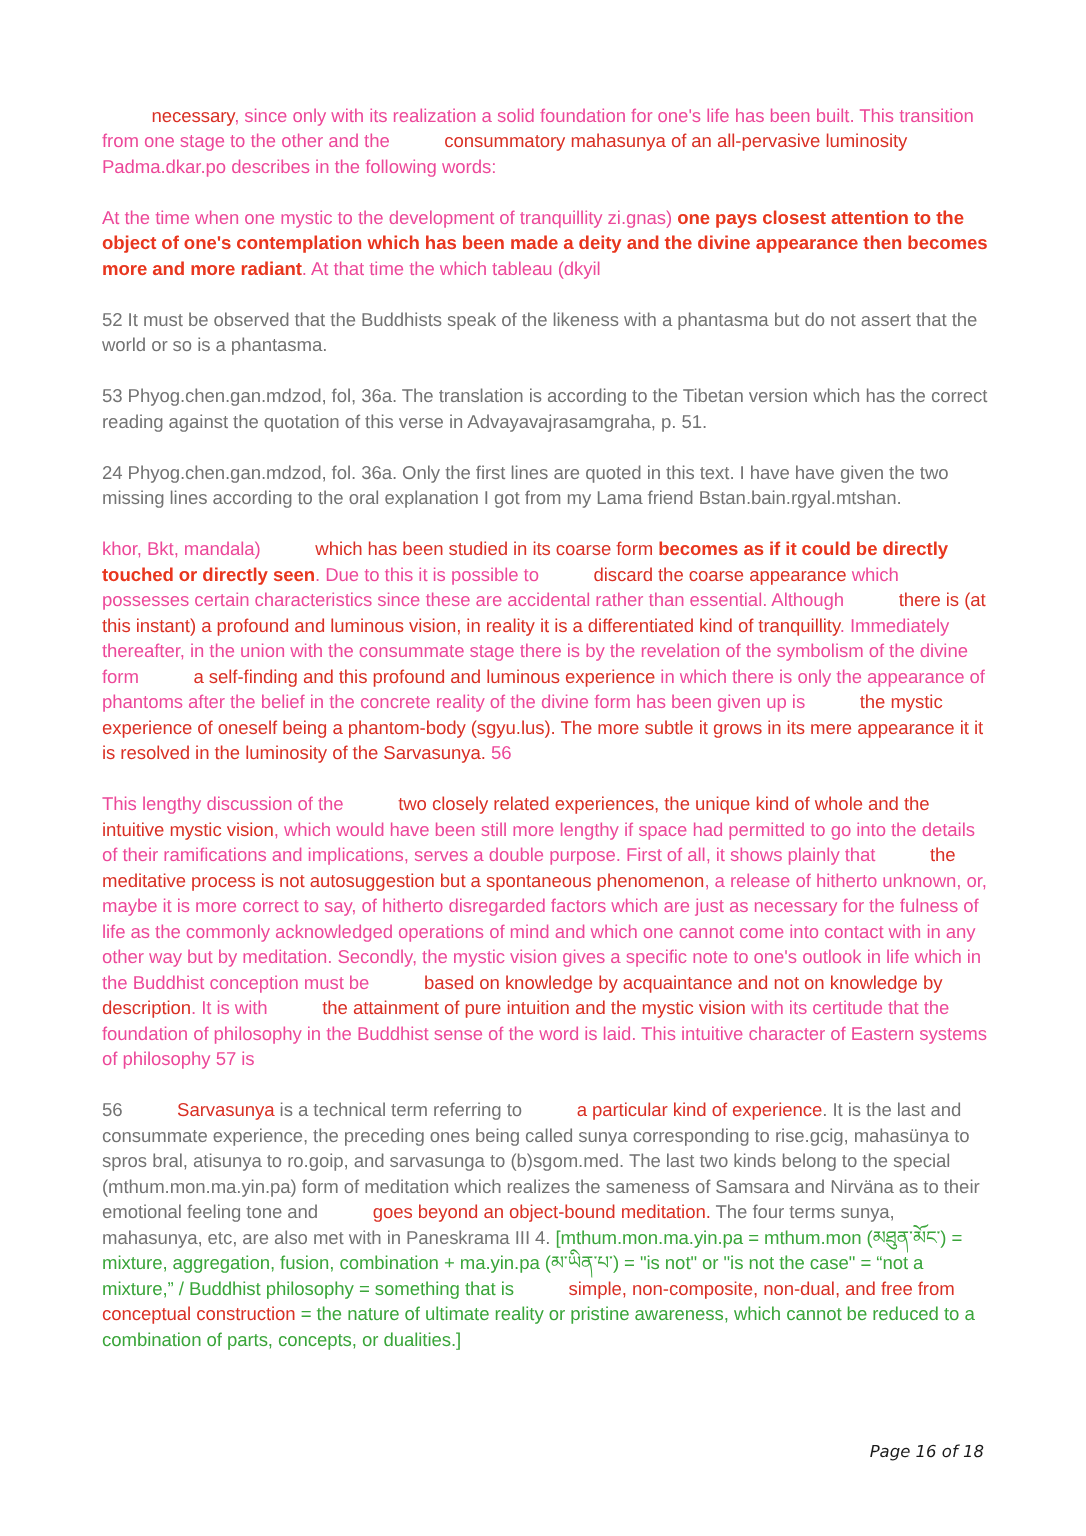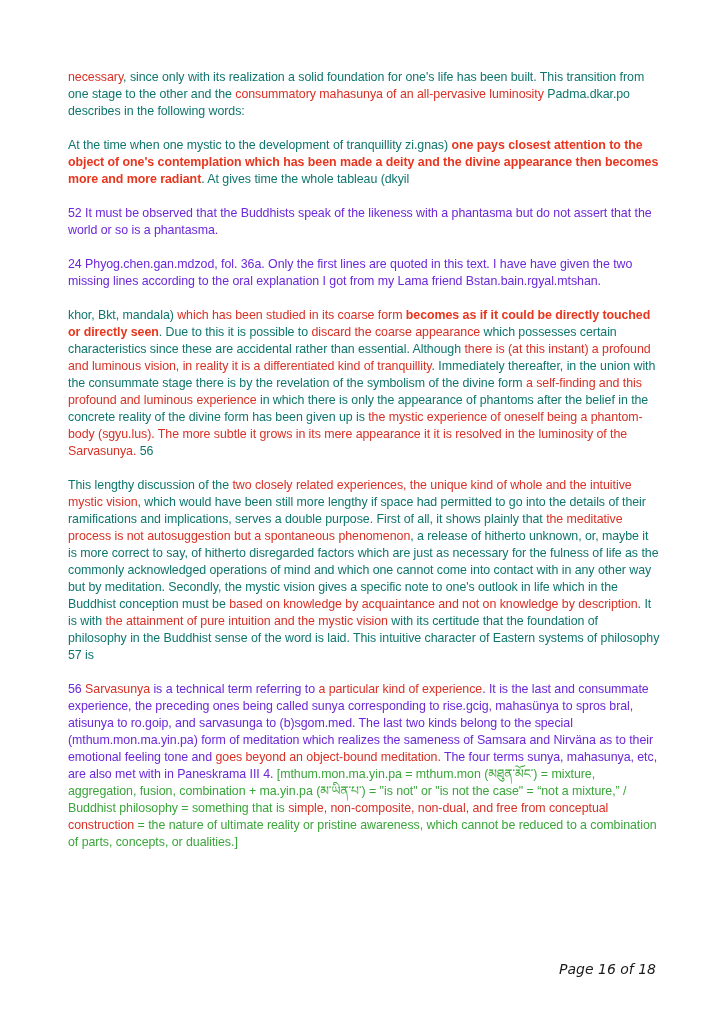--- a/index.html
+++ b/index.html
@@ -24,43 +24,44 @@
       line-height: 17px;
       color: #1a1a1a;
       letter-spacing: -0.05px;
     }
     .para {
       margin: 0 0 17px 0;
     }
     .fn {
       color: #3a9ad9;
     }
-    .r { color: #d93025; }
+    .r { color: #d93025; margin-left: 33px; }
     .rb { color: #e8361e; font-weight: bold; }
     .g { color: #3aa53a; }
-    .b { color: #6d28d9; }
-    .k { color: #0f766e; }
+    .b { color: #737373; }
+    .k { color: #ec4899; }
     .footer {
       position: absolute;
       right: 68px;
       top: 961px;
       font-family: "DejaVu Sans", sans-serif;
       font-style: italic;
-      font-size: 14px;
+      font-size: 11px;
       color: #1a1a1a;
     }
   </style>
 </head>
 <body>
 
 <div class="page">
   <div id="para-container">
       <p class="para"><span class="r">necessary</span><span class="k">, since only with its realization a solid foundation for one's life has been built. This transition from one stage to the other and the </span><span class="r">consummatory mahasunya of an all-pervasive luminosity</span><span class="k"> Padma.dkar.po describes in the following words:</span></p>
-      <p class="para"><span class="k">At the time when one mystic to the development of tranquillity zi.gnas) </span><span class="rb">one pays closest attention to the object of one's contemplation which has been made a deity and the divine appearance then becomes more and more radiant</span><span class="k">. At gives time the whole tableau (dkyil</span></p>
+      <p class="para"><span class="k">At the time when one mystic to the development of tranquillity zi.gnas) </span><span class="rb">one pays closest attention to the object of one's contemplation which has been made a deity and the divine appearance then becomes more and more radiant</span><span class="k">. At that time the which tableau (dkyil</span></p>
       <p class="para fn"><span class="b">52 It must be observed that the Buddhists speak of the likeness with a phantasma but do not assert that the world or so is a phantasma.</span></p>
+      <p class="para fn"><span class="b">53 Phyog.chen.gan.mdzod, fol, 36a. The translation is according to the Tibetan version which has the correct reading against the quotation of this verse in Advayavajrasamgraha, p. 51.</span></p>
       <p class="para fn"><span class="b">24 Phyog.chen.gan.mdzod, fol. 36a. Only the first lines are quoted in this text. I have have given the two missing lines according to the oral explanation I got from my Lama friend Bstan.bain.rgyal.mtshan.</span></p>
       <p class="para"><span class="k">khor, Bkt, mandala) </span><span class="r">which has been studied in its coarse form </span><span class="rb">becomes as if it could be directly touched or directly seen</span><span class="k">. Due to this it is possible to </span><span class="r">discard the coarse appearance</span><span class="k"> which possesses certain characteristics since these are accidental rather than essential. Although </span><span class="r">there is (at this instant) a profound and luminous vision, in reality it is a differentiated kind of tranquillity</span><span class="k">. Immediately thereafter, in the union with the consummate stage there is by the revelation of the symbolism of the divine form </span><span class="r">a self-finding and this profound and luminous experience</span><span class="k"> in which there is only the appearance of phantoms after the belief in the concrete reality of the divine form has been given up is </span><span class="r">the mystic experience of oneself being a phantom-body (sgyu.lus). The more subtle it grows in its mere appearance it it is resolved in the luminosity of the Sarvasunya.</span><span class="k"> 56</span></p>
       <p class="para"><span class="k">This lengthy discussion of the </span><span class="r">two closely related experiences, the unique kind of whole and the intuitive mystic vision</span><span class="k">, which would have been still more lengthy if space had permitted to go into the details of their ramifications and implications, serves a double purpose. First of all, it shows plainly that </span><span class="r">the meditative process is not autosuggestion but a spontaneous phenomenon</span><span class="k">, a release of hitherto unknown, or, maybe it is more correct to say, of hitherto disregarded factors which are just as necessary for the fulness of life as the commonly acknowledged operations of mind and which one cannot come into contact with in any other way but by meditation. Secondly, the mystic vision gives a specific note to one's outlook in life which in the Buddhist conception must be </span><span class="r">based on knowledge by acquaintance and not on knowledge by description</span><span class="k">. It is with </span><span class="r">the attainment of pure intuition and the mystic vision</span><span class="k"> with its certitude that the foundation of philosophy in the Buddhist sense of the word is laid. This intuitive character of Eastern systems of philosophy 57 is</span></p>
       <p class="para fn"><span class="b">56 </span><span class="r">Sarvasunya</span><span class="b"> is a technical term referring to </span><span class="r">a particular kind of experience</span><span class="b">. It is the last and consummate experience, the preceding ones being called sunya corresponding to rise.gcig, mahasünya to spros bral, atisunya to ro.goip, and sarvasunga to (b)sgom.med. The last two kinds belong to the special (mthum.mon.ma.yin.pa) form of meditation which realizes the sameness of Samsara and Nirväna as to their emotional feeling tone and </span><span class="r">goes beyond an object-bound meditation.</span><span class="b"> The four terms sunya, mahasunya, etc, are also met with in Paneskrama III 4. </span><span class="g">[mthum.mon.ma.yin.pa = mthum.mon (མཐུན་མོང་) = mixture, aggregation, fusion, combination + ma.yin.pa (མ་ཡིན་པ་) = "is not" or "is not the case" = “not a mixture,” / Buddhist philosophy = something that is </span><span class="r">simple, non-composite, non-dual, and free from conceptual construction</span><span class="g"> = the nature of ultimate reality or pristine awareness, which cannot be reduced to a combination of parts, concepts, or dualities.]</span></p>
     </div>
 </div>
 
 <div class="footer">Page 16 of 18</div>
 
 </body></html>

